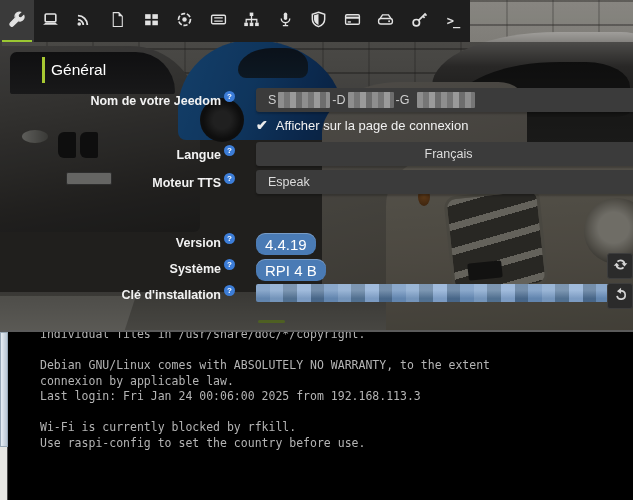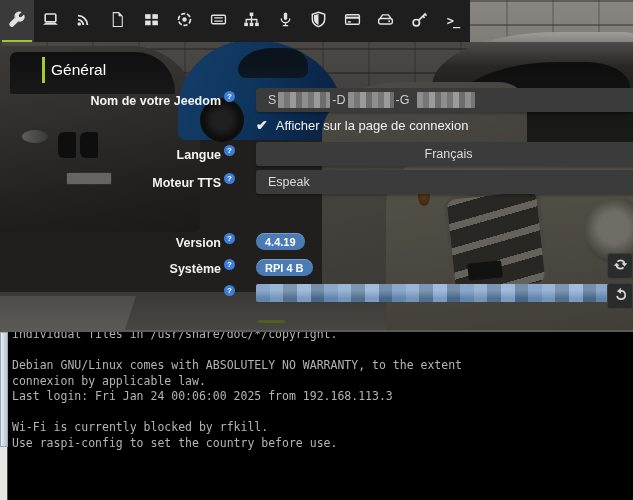--- a/index.html
+++ b/index.html
@@ -75,40 +75,40 @@
     color:#dcdcdc; font-size:12.5px; line-height:24px; padding:0 20px 0 12px; box-shadow:0 2px 2px rgba(0,0,0,.22); }
   .select .caret { position:absolute; right:6px; top:8px; font-size:8px; color:#cfcfcf; }
   .masked-wrap { display:flex; align-items:center; height:24px; gap:2px; }
   .masked-wrap .lit { color:#cfcfcf; }
   .mblock { display:inline-block; height:16px; border-radius:1px;
     background:repeating-linear-gradient(90deg,#8e8e8e 0 6px,#767676 6px 12px,#9a9a9a 12px 18px,#6d6d6d 18px 24px); }
   .checkrow { position:absolute; left:240px; top:117px; display:flex; align-items:center; cursor:pointer; }
   .checkmark { color:#ececec; font-size:14px; font-weight:bold; margin-right:8px; }
   .checklabel { color:#f0f0f0; font-size:13px; }
   .badge { position:absolute; left:240px; background:#4a7bb5; border-radius:9px; color:#fff;
-    font-size:11px; font-weight:bold; padding:2.5px 9px; box-shadow:inset 0 1px 0 rgba(255,255,255,.25); }
+    font-size:15px; font-weight:normal; padding:2.5px 9px; box-shadow:inset 0 1px 0 rgba(255,255,255,.25); }
   .keybar { position:absolute; left:240px; top:284px; width:360px; height:18px; border-radius:2px;
     background:
       linear-gradient(180deg, rgba(255,255,255,.22) 0 35%, rgba(0,0,0,.08) 80%),
       repeating-linear-gradient(90deg,#6a90bd 0 14px,#7ea1ca 14px 27px,#58799c 27px 41px,#86a8d2 41px 55px,#4e6f94 55px 68px); }
 
   
   .sidebtn { position:absolute; left:607px; width:26px; height:26px; background:#2b2b2b; border:1px solid #3d3d3d;
     border-radius:3px; display:flex; align-items:center; justify-content:center; cursor:pointer; z-index:6; }
   .sidebtn svg { width:15px; height:15px; fill:#d5d5d5; }
 
   
   .terminal { position:absolute; left:0; top:330px; width:633px; height:170px; background:#000;
     border-top:2px solid #5a5a5a; z-index:7; overflow:hidden;
     font-family:"DejaVu Sans Mono", monospace; font-size:11.5px; color:#b4b4b4; }
   .tscroll { position:absolute; left:0; top:0; width:8px; height:170px; background:#e6e6e3; border-right:1px solid #4a4a4a; }
   .tthumb { position:absolute; left:0; top:0; width:8px; height:115px;
     background:linear-gradient(90deg,#e7edf4,#b9c6d4); border:1px solid #98a8b8; }
   .tbody { position:absolute; left:12px; top:-5px; width:615px; }
-  .tline { height:15.5px; white-space:pre; }
+  .tline { height:15.5px; white-space:pre;margin-left:28px; }
   .prompt-user { color:#1db41d; font-weight:bold; }
   .pmask { display:inline-block; height:12px; vertical-align:middle; border-radius:1px; margin:0 1px;
     background:repeating-linear-gradient(90deg,#0c4a0c 0 7px,#085008 7px 14px,#063a06 14px 21px,#0b550b 21px 28px); }
   .prompt-colon { color:#c0c0c0; }
   .prompt-path { color:#8f8fd8; font-weight:bold; }
   .prompt-dollar { color:#8888dd; }
   .cursor { display:inline-block; width:8px; height:13px; border:1.5px solid #22c822; vertical-align:middle; margin-left:5px; }
 </style>
 </head>
 <body>
@@ -270,20 +270,21 @@
     </div>
 
     <div class="row-label" style="top:236px;padding-left:8px;">Version</div>
     <div class="help" style="top:233px;">?</div>
     <div class="badge" style="top:233px;">4.4.19</div>
 
     <div class="row-label" style="top:262px;">Système</div>
     <div class="help" style="top:259px;">?</div>
     <div class="badge" style="top:259px;">RPI 4 B</div>
 
+    <div class="row-label" style="top:288px;">Clé d'installation</div>
     <div class="help" style="top:285px;">?</div>
     <div class="keybar"></div>
   </div>
 
   <div class="sidebtn" style="top:253px;">
     <span><svg viewBox="0 0 16 16">
           <path d="M8 2.6a5.4 5.4 0 0 1 5.2 4h2.1L12.2 10 9.1 6.6h2A3.5 3.5 0 0 0 8 4.5 3.6 3.6 0 0 0 5.4 5.6L4.1 4.3A5.4 5.4 0 0 1 8 2.6zM8 13.4a5.4 5.4 0 0 1-5.2-4H.7L3.8 6l3.1 3.4h-2A3.5 3.5 0 0 0 8 11.5a3.6 3.6 0 0 0 2.6-1.1l1.3 1.3A5.4 5.4 0 0 1 8 13.4z"></path>
         </svg></span>
   </div>
   <div class="sidebtn" style="top:283px;">

